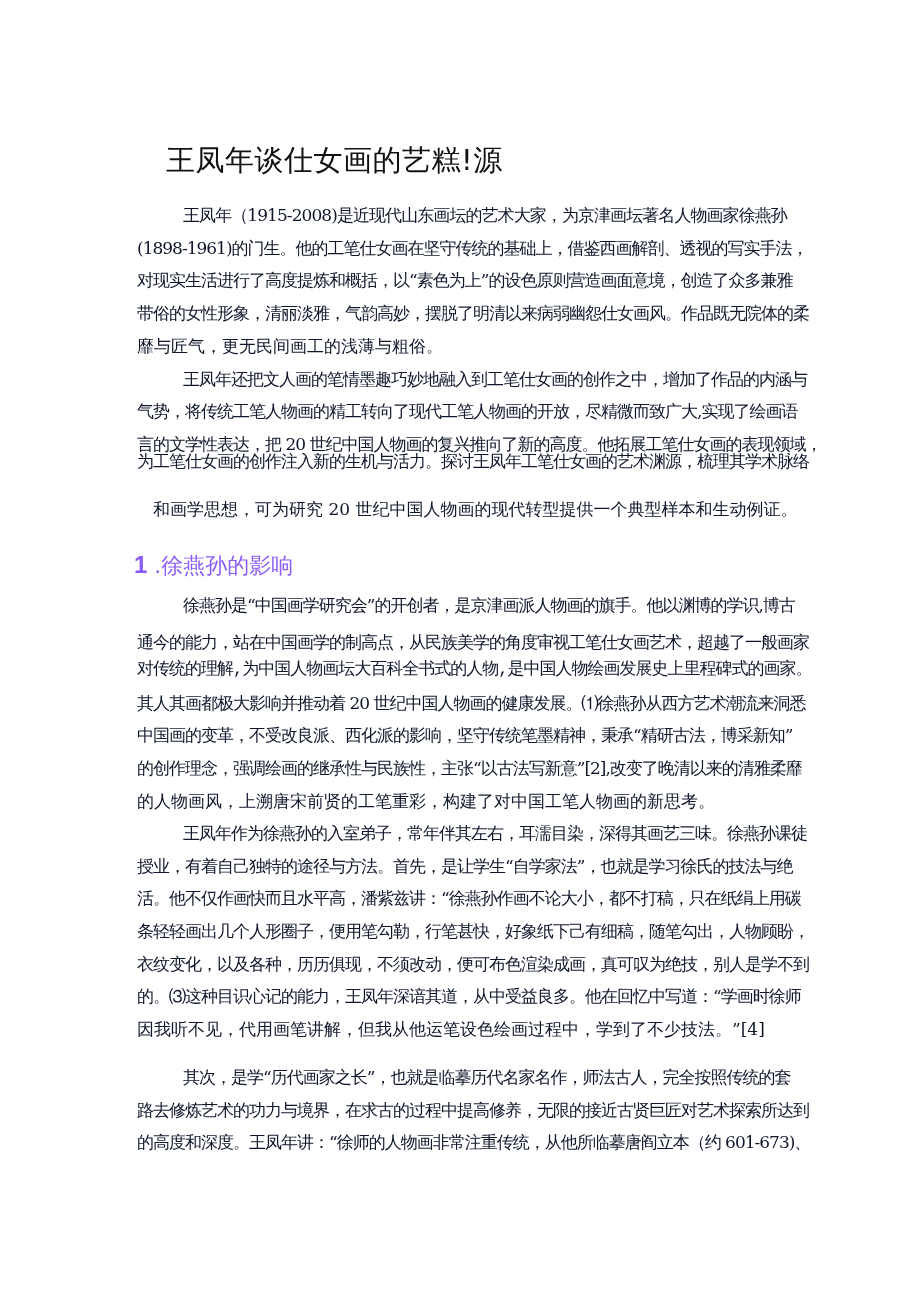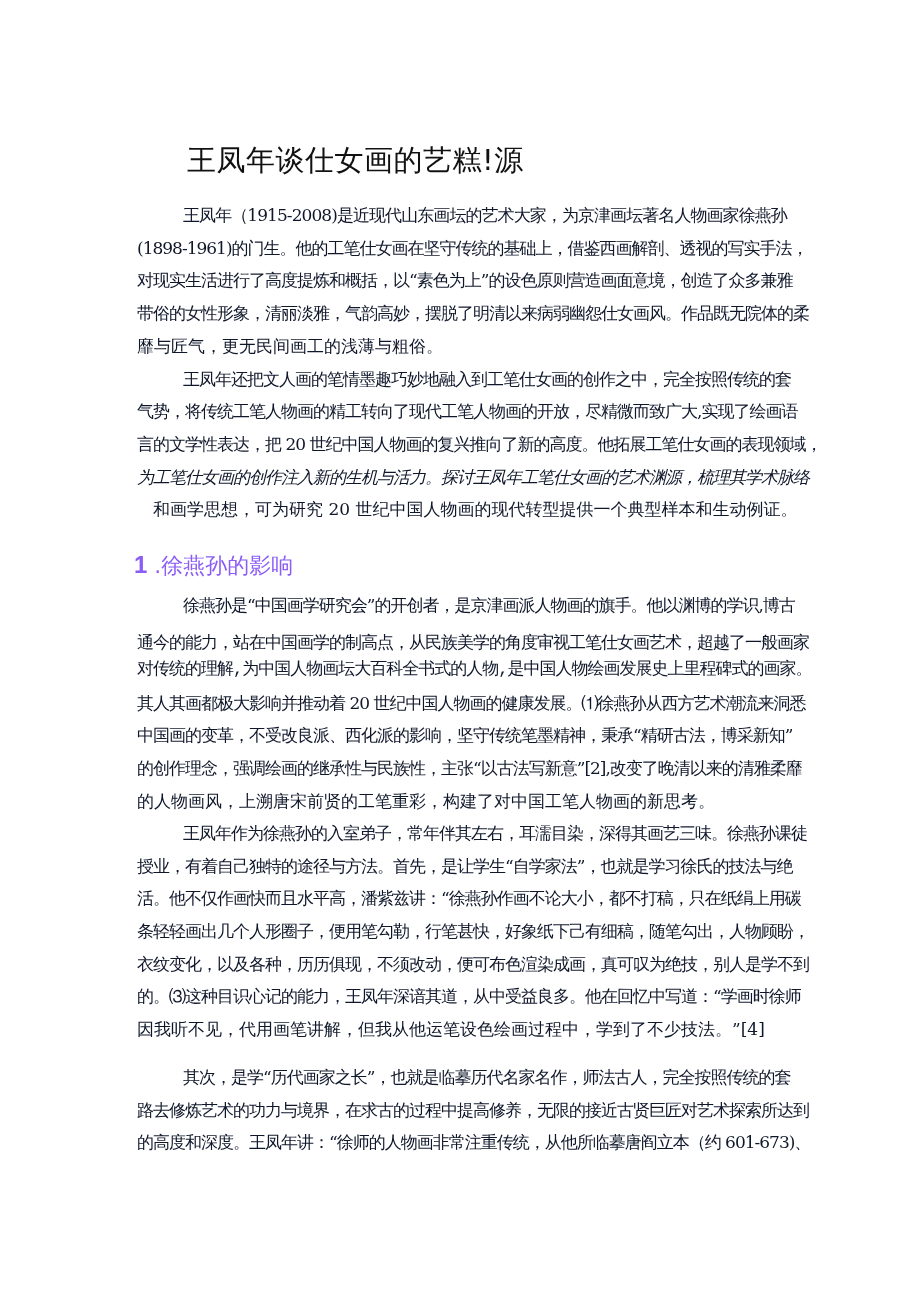--- a/index.html
+++ b/index.html
@@ -24,21 +24,20 @@
     .title {
       position: absolute;
       left: 166px;
       top: 140px;
       font-family: "DejaVu Sans", "Liberation Sans", sans-serif;
       font-size: 29px;
       line-height: 40px;
       letter-spacing: 0.5px;
       color: #111;
       white-space: nowrap;
-      margin-left: 21px;
     }
     .section-heading {
       position: absolute;
       left: 134px;
       top: 548px;
       font-family: "DejaVu Sans", "Liberation Sans", sans-serif;
       font-size: 22px;
       line-height: 34px;
       color: #8b5cf6;
       white-space: nowrap;
@@ -67,24 +66,24 @@
 <div class="page">
 
   <div class="title">王凤年谈仕女画的艺糕!源</div>
 
   <div class="line indent" style="top: 199px; letter-spacing: -0.928571px;">王凤年（1915-2008)是近现代山东画坛的艺术大家，为京津画坛著名人物画家徐燕孙</div>
   <div class="line" style="top: 232px; letter-spacing: -1px;">(1898-1961)的门生。他的工笔仕女画在坚守传统的基础上，借鉴西画解剖、透视的写实手法，</div>
   <div class="line" style="top: 264px; letter-spacing: -1px;">对现实生活进行了高度提炼和概括，以“素色为上”的设色原则营造画面意境，创造了众多兼雅</div>
   <div class="line" style="top: 297px; letter-spacing: -1px;">带俗的女性形象，清丽淡雅，气韵高妙，摆脱了明清以来病弱幽怨仕女画风。作品既无院体的柔</div>
   <div class="line" style="top: 330px; letter-spacing: 0px;">靡与匠气，更无民间画工的浅薄与粗俗。</div>
 
-  <div class="line indent" style="top: 363px; letter-spacing: -1px;">王凤年还把文人画的笔情墨趣巧妙地融入到工笔仕女画的创作之中，完全按照传统的套</div>
+  <div class="line indent" style="top: 363px; letter-spacing: -1px;">王凤年还把文人画的笔情墨趣巧妙地融入到工笔仕女画的创作之中，增加了作品的内涵与</div>
   <div class="line" style="top: 395px; letter-spacing: -1px;">气势，将传统工笔人物画的精工转向了现代工笔人物画的开放，尽精微而致广大,实现了绘画语</div>
   <div class="line" style="top: 428px; letter-spacing: -1px;">言的文学性表达，把 20 世纪中国人物画的复兴推向了新的高度。他拓展工笔仕女画的表现领域，</div>
-  <div class="line" style="top: 461px; letter-spacing: -1px; font-style: italic;">为工笔仕女画的创作注入新的生机与活力。探讨王凤年工笔仕女画的艺术渊源，梳理其学术脉络</div>
+  <div class="line" style="top: 445px; letter-spacing: -1px;">为工笔仕女画的创作注入新的生机与活力。探讨王凤年工笔仕女画的艺术渊源，梳理其学术脉络</div>
   <div class="line" style="top: 493px; letter-spacing: 0px; margin-left: 16px;">和画学思想，可为研究 20 世纪中国人物画的现代转型提供一个典型样本和生动例证。</div>
 
   <div class="section-heading">
     <span class="num">1</span><span> .徐燕孙的影响</span>
   </div>
 
   <div class="line indent" style="top: 589px; letter-spacing: -1px;">徐燕孙是“中国画学研究会”的开创者，是京津画派人物画的旗手。他以渊博的学识,博古</div>
   <div class="line" style="top: 626px; letter-spacing: -1px;">通今的能力，站在中国画学的制高点，从民族美学的角度审视工笔仕女画艺术，超越了一般画家</div>
   <div class="line" style="top: 654px; letter-spacing: -1px; font-family: Liberation Mono, monospace;">对传统的理解,为中国人物画坛大百科全书式的人物,是中国人物绘画发展史上里程碑式的画家。</div>
   <div class="line" style="top: 687px; letter-spacing: -1px;">其人其画都极大影响并推动着 20 世纪中国人物画的健康发展。⑴徐燕孙从西方艺术潮流来洞悉</div>

